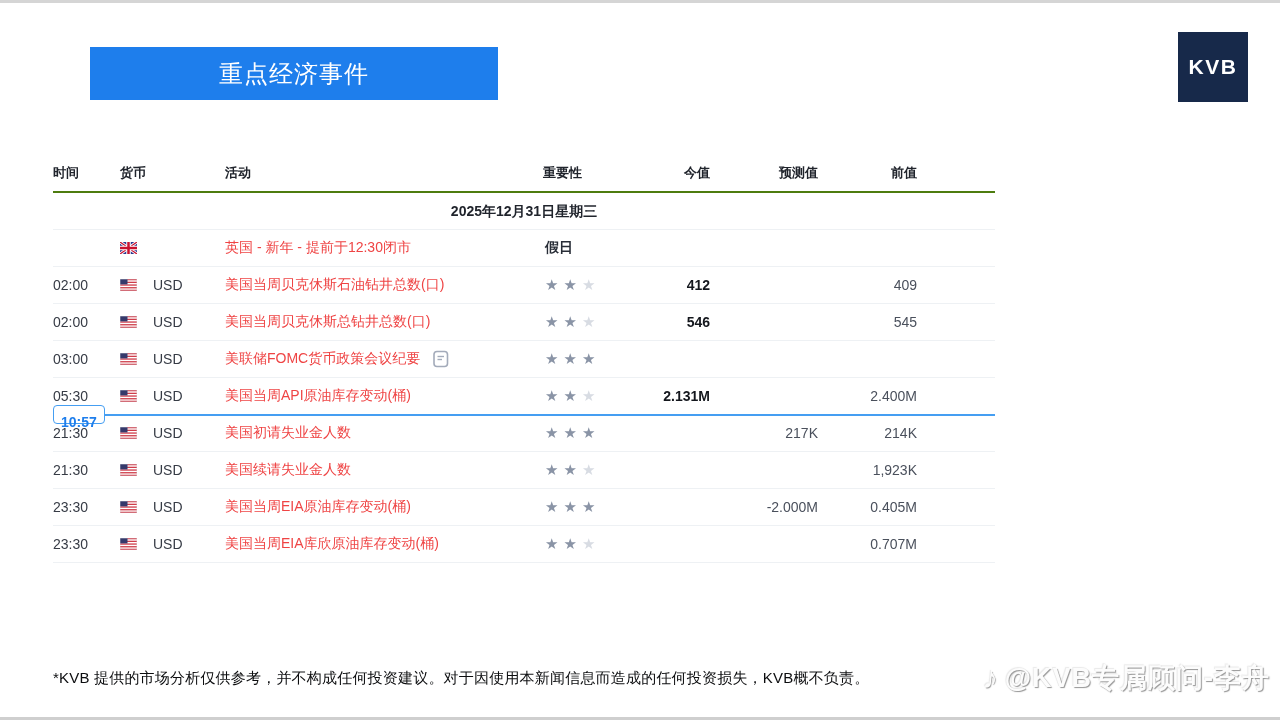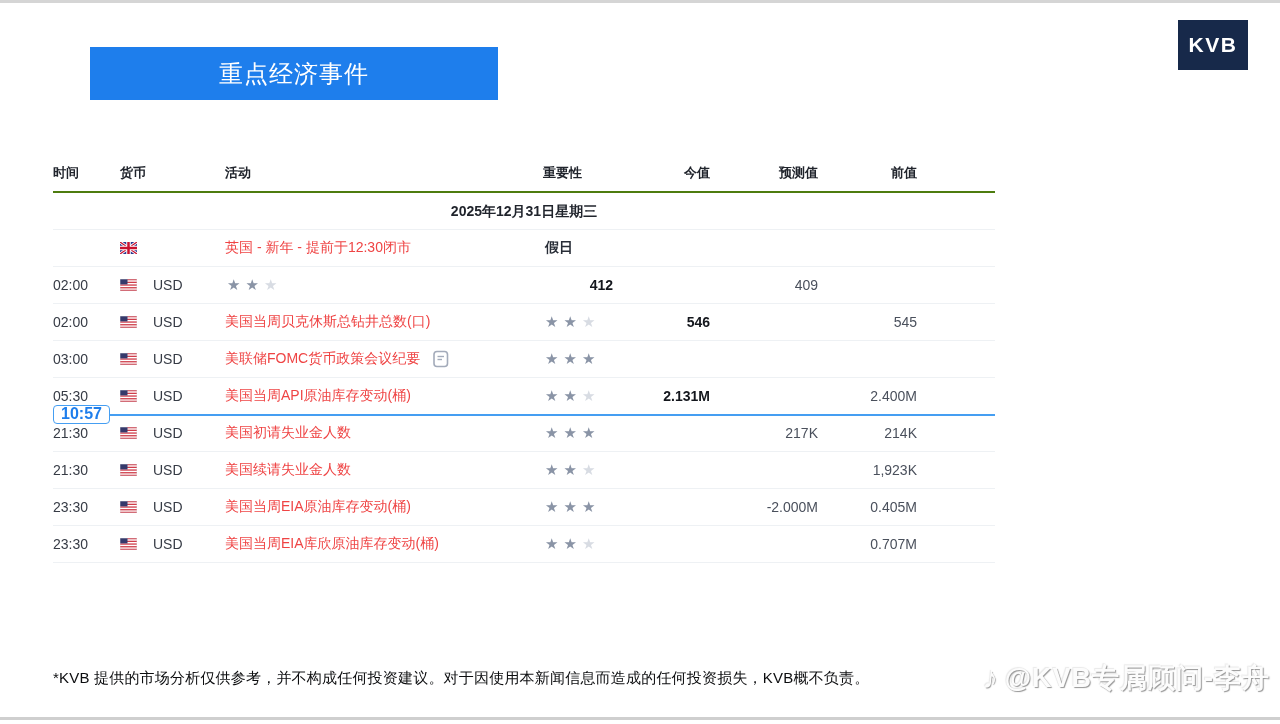--- a/index.html
+++ b/index.html
@@ -23,21 +23,21 @@
   .bottom-bar{position:absolute;left:0;top:717px;width:1280px;height:3px;background:#cfcfcf;}
 
   .title-button{
     position:absolute;left:42px;top:47px;width:408px;height:53px;
     background:var(--accent);
     color:#ffffff;font-size:24px;letter-spacing:1px;
     display:flex;align-items:center;justify-content:center;
     border:none;cursor:pointer;margin-left:48px;
   }
   .logo{
-    position:absolute;left:1178px;top:20px;width:70px;height:50px;
+    position:absolute;left:1178px;top:32px;width:70px;height:70px;
     background:var(--navy);
     display:flex;align-items:center;justify-content:center;
     color:#ffffff;font-size:21px;font-weight:bold;letter-spacing:1.5px;
   }
 
   .table{position:absolute;left:53px;top:155px;width:942px;}
   .grid{
     display:grid;
     grid-template-columns:67px 105px 318px 70px 97px 108px 99px 1fr;
     align-items:center;
@@ -62,24 +62,24 @@
   .star.off{color:var(--star-off);}
   .val{text-align:right;color:#4a505c;}
   .val.actual{font-weight:bold;color:#14171d;}
 
   .flag{display:inline-block;line-height:0;}
 
   .marker{position:relative;height:0;z-index:5;}
   .marker-line{position:absolute;left:0;right:0;top:-1px;height:2px;background:var(--marker);}
   .marker-badge{
     position:absolute;left:0;top:-10px;height:19px;
-    padding:0 7px;line-height:16px;
+    padding:8px 7px;line-height:16px;
     border:1.5px solid var(--marker);border-radius:4px;
     background:#ffffff;color:var(--accent);
-    font-size:16px;font-weight:bold;
+    font-size:14px;font-weight:bold;
   }
 
   .disclaimer{
     position:absolute;left:53px;top:669px;width:900px;
     font-size:15px;color:#0c0d0f;letter-spacing:0.2px;
   }
   .watermark{
     position:absolute;right:10px;top:660px;
     display:flex;align-items:center;gap:6px;
     color:#fcfcfc;font-size:27px;font-weight:bold;letter-spacing:1px;
@@ -141,20 +141,23 @@
                 <rect y="2.7" width="17" height="1.3"></rect>
                 <rect y="5.4" width="17" height="1.3"></rect>
                 <rect y="8.1" width="17" height="1.3"></rect>
                 <rect y="10.7" width="17" height="1.3"></rect>
               </g>
               <rect width="7.5" height="5.4" fill="#35396b"></rect>
               <rect width="17" height="12" fill="none" stroke="#d9dce2" stroke-width="0.6"></rect>
             </svg></span>
           <span>USD</span>
         </div>
+        <div class="c act">
+          <span>美国当周贝克休斯石油钻井总数(口)</span>
+        </div>
         <div class="c imp"><span class="star on">★</span><span class="star on">★</span><span class="star off">★</span></div>
         <div class="c val actual">412</div>
         <div class="c val"></div>
         <div class="c val">409</div>
         <div class="c"></div>
       </div>
       <div class="grid row">
         <div class="c time">02:00</div>
         <div class="c cur">
           <span class="flag"><svg width="17" height="12" viewBox="0 0 17 12">

